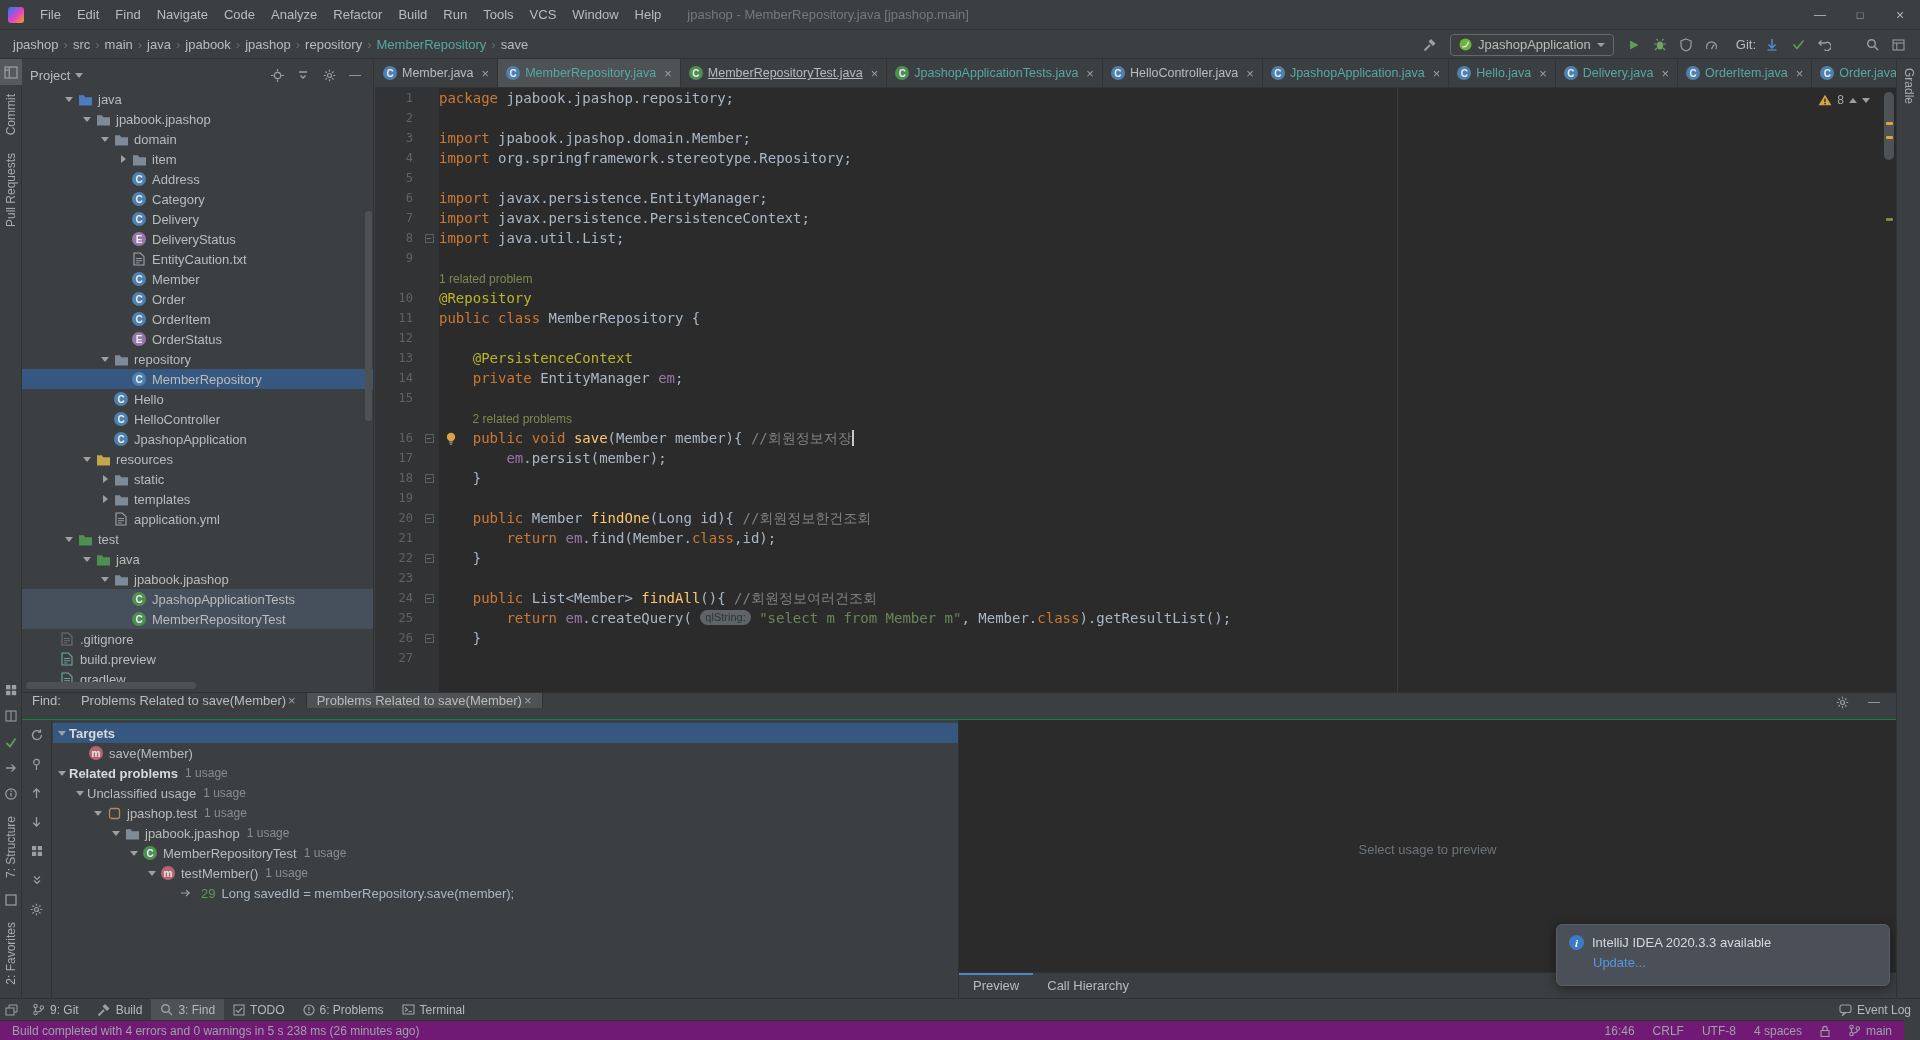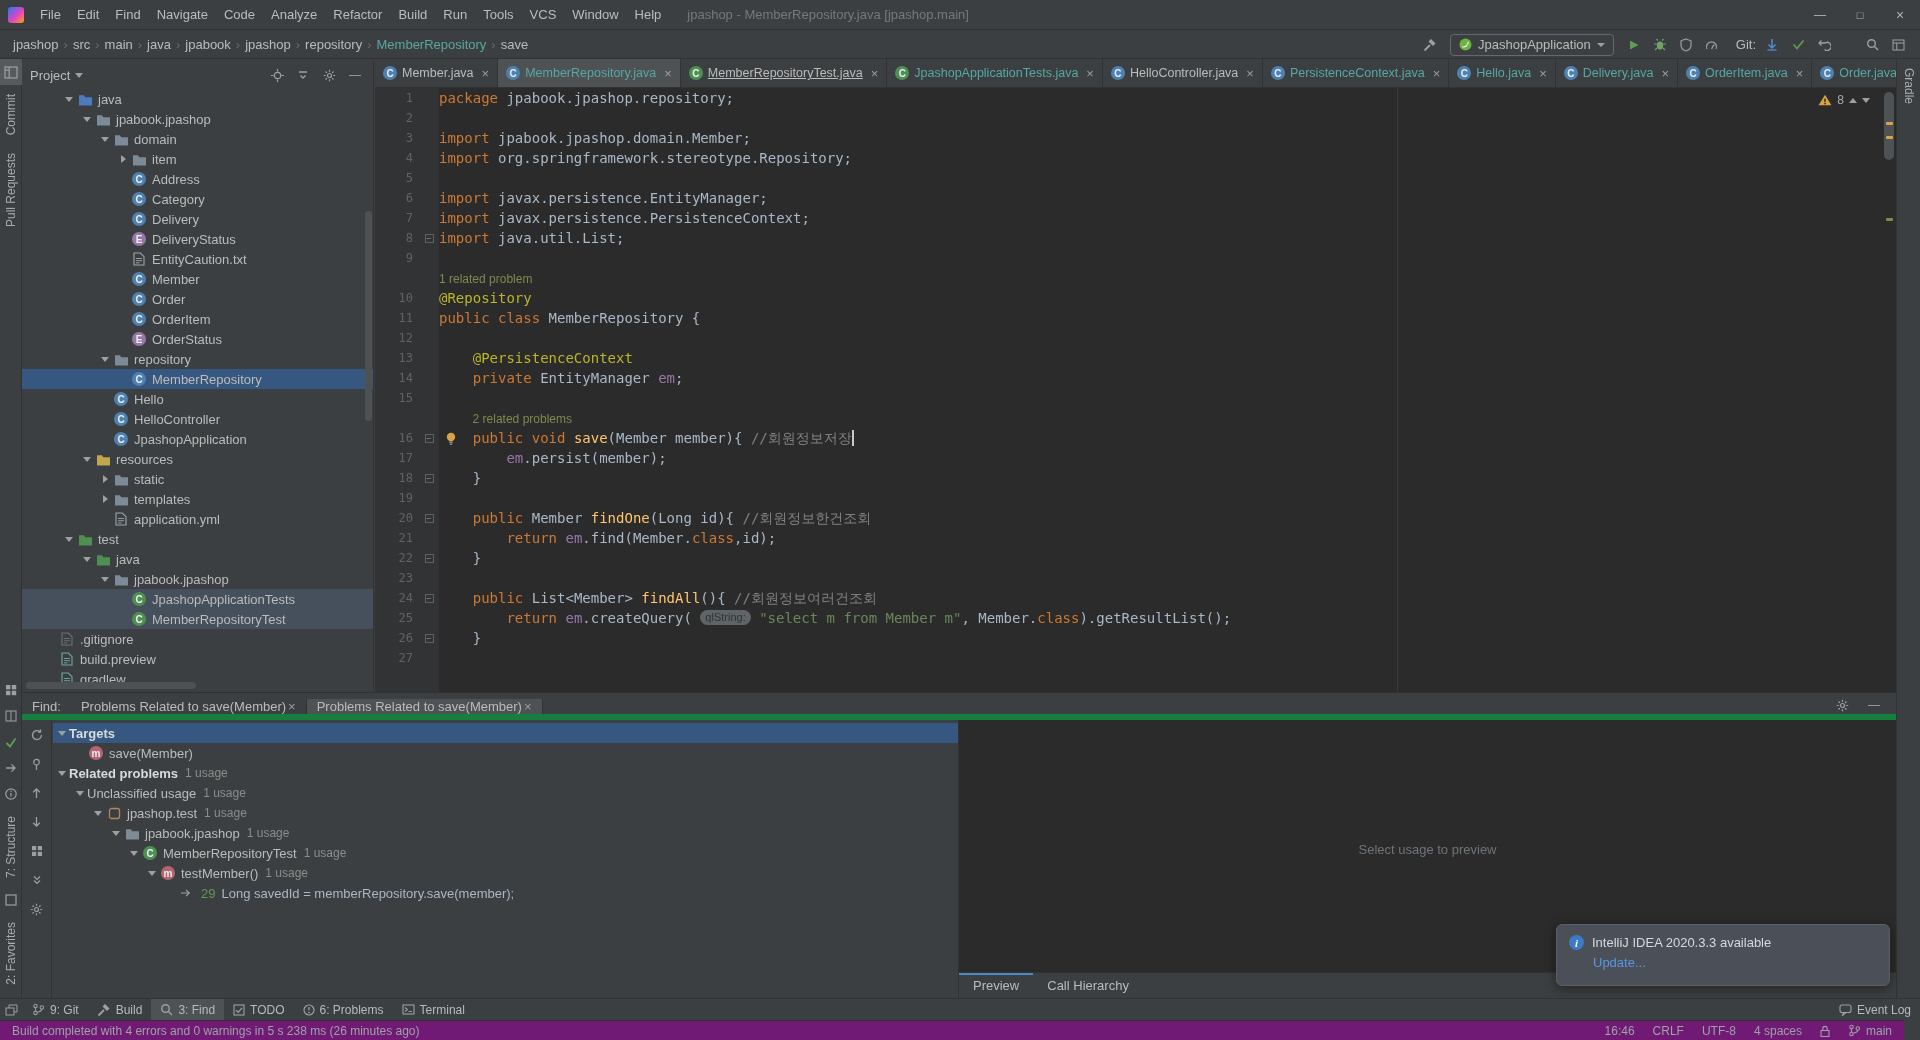--- a/index.html
+++ b/index.html
@@ -76,21 +76,21 @@
   .hint-chip{display:inline-block;background:#5f6467;color:#2e3338;font-family:"Liberation Sans",sans-serif;font-size:11px;line-height:15px;border-radius:8px;padding:0 5px;vertical-align:2px}
   .inlay{color:#7c8a4f;font-size:12px;font-family:"Liberation Sans",sans-serif}
   .caret-bar{display:inline-block;width:2px;height:16px;background:#c8c8c8;vertical-align:-3px}
   .bulb{position:absolute;left:70px;top:3px}
   #insp{position:absolute;top:5px;right:26px;display:flex;align-items:center;gap:5px;color:#a9adb0;font-size:12px}
   #esb{position:absolute;right:1px;top:2px;width:12px;bottom:2px}
   #esb-thumb{position:absolute;left:1px;right:1px;top:2px;height:68px;background:#4f5254;border-radius:6px}
   .mark{position:absolute;right:2px;width:7px;height:3px;border-radius:1px}
   
   #find-panel{position:absolute;left:22px;right:24px;top:692px;bottom:42px;background:#3c3f41;border-top:1px solid #323232}
-  .find-header{height:27px;display:flex;align-items:flex-end;border-bottom:6px solid #15803d}
+  .find-header{height:27px;display:flex;align-items:flex-start;border-bottom:1px solid #15803d}
   .fh-label{display:flex;align-items:center;padding:0 10px;color:#bbbbbb}
   .ftab{display:flex;align-items:center;gap:2px;padding:0 10px;border-right:1px solid #323232;color:#bbbbbb;white-space:nowrap}
   .ftab.sel{background:#4e5254}
   .ftab .close{color:#9da0a3}
   .fh-icons{margin-left:auto;display:flex;align-items:center;gap:12px;padding-right:12px}
   #find-body{position:absolute;top:27px;bottom:0;left:0;right:0}
   #find-toolbar{position:absolute;left:0;top:0;bottom:0;width:30px;border-right:1px solid #323232;display:flex;flex-direction:column;align-items:center;padding-top:5px;gap:9px}
   .fti{width:22px;height:20px;display:flex;align-items:center;justify-content:center}
   #find-tree{position:absolute;left:31px;top:3px;width:905px;bottom:0;overflow:hidden}
   #preview{position:absolute;left:936px;right:0;top:0;bottom:0;background:#2b2b2b;border-left:1px solid #323232}
@@ -640,21 +640,21 @@
           <span class="etab-ic">
             <span class="circ" style="background:#4F81B0">C</span>
           </span>
           <span class="lbl">HelloController.java</span>
           <span class="close">×</span>
         </div>
         <div class="etab teal">
           <span class="etab-ic">
             <span class="circ" style="background:#4F81B0">C</span>
           </span>
-          <span class="lbl">PersistenceContext.java</span>
+          <span class="lbl">JpashopApplication.java</span>
           <span class="close">×</span>
         </div>
         <div class="etab teal">
           <span class="etab-ic">
             <span class="circ" style="background:#4F81B0">C</span>
           </span>
           <span class="lbl">Hello.java</span>
           <span class="close">×</span>
         </div>
         <div class="etab teal">

